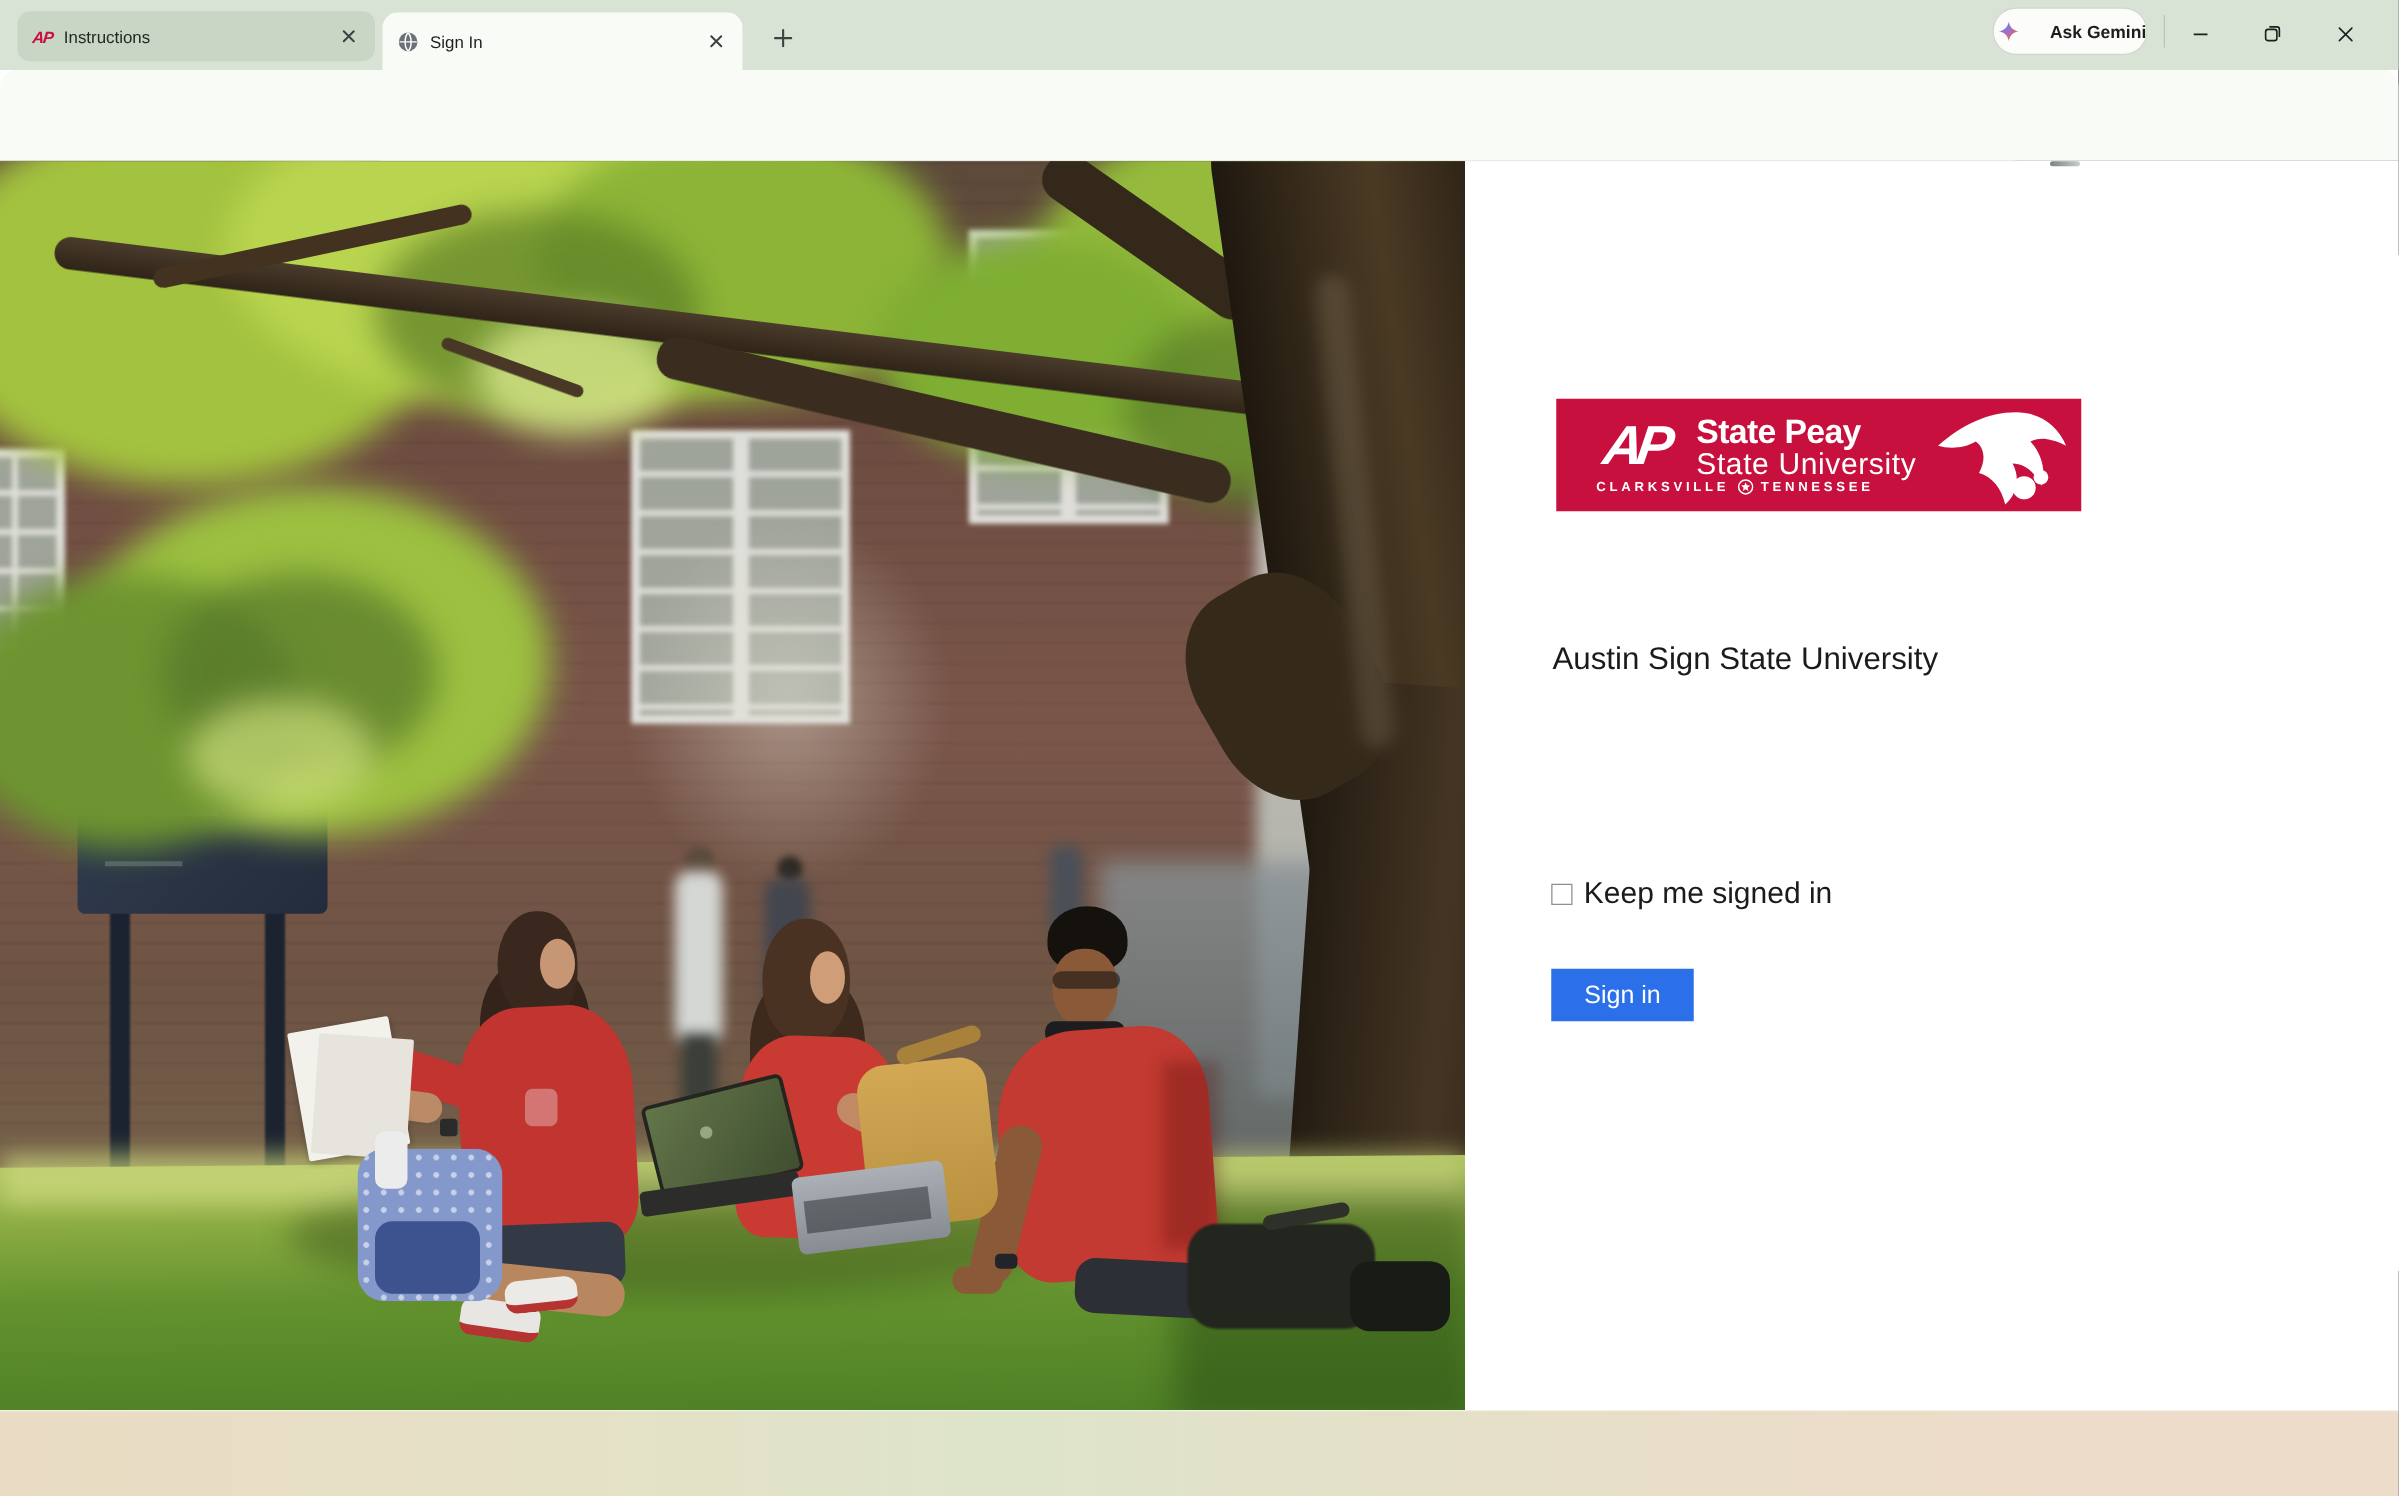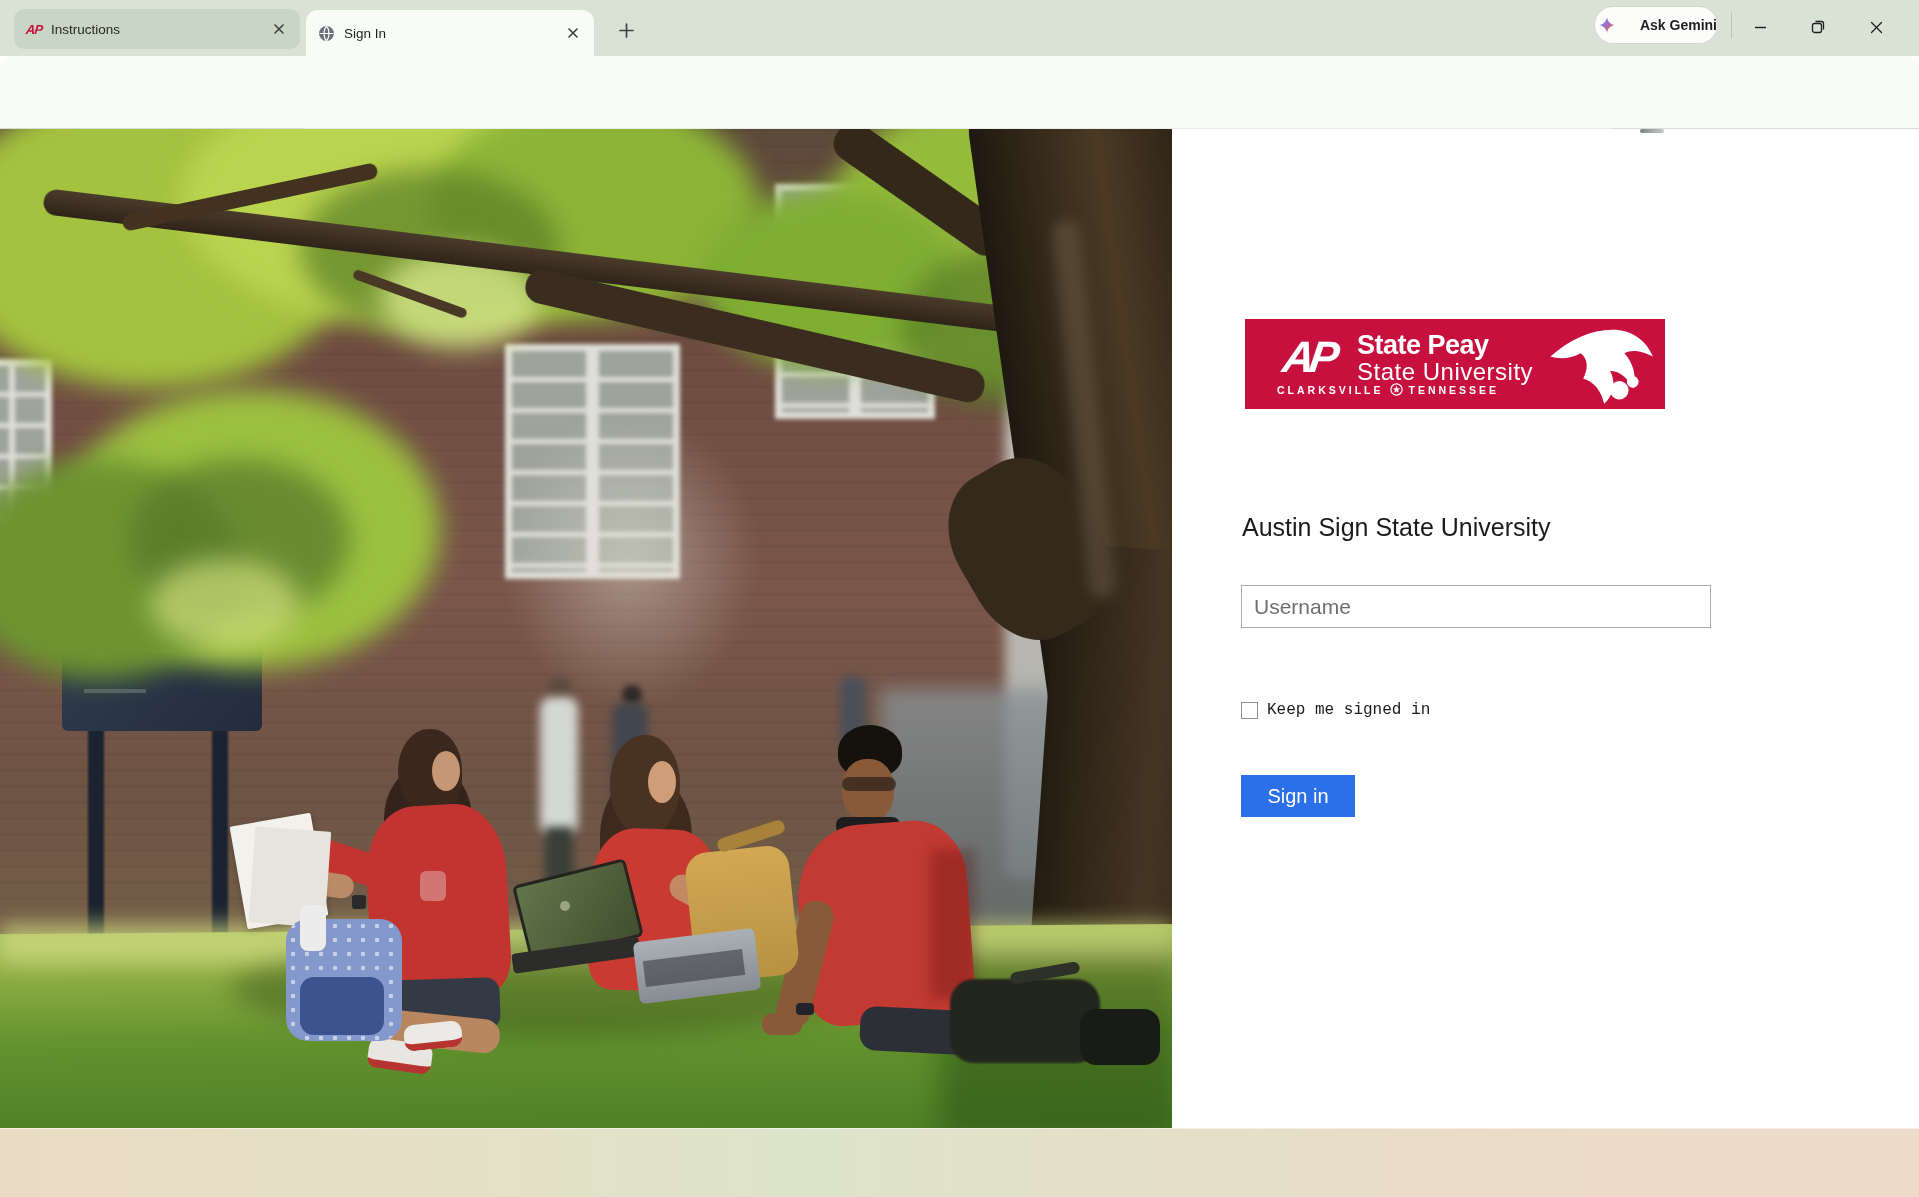--- a/index.html
+++ b/index.html
@@ -66,21 +66,21 @@
   #bn-name2{font-size:24px;font-weight:400;letter-spacing:0.5px;line-height:1.1;}
   #bn-loc{position:absolute;left:32px;top:64px;color:#fff;display:flex;align-items:center;gap:6px;
     font-size:10.5px;font-weight:700;letter-spacing:3px;}
   #mascot{position:absolute;right:6px;top:4px;}
   #heading{left:1242px;top:384px;font-size:25px;color:#1b1b1b;}
   .field{left:1241px;width:470px;height:43px;border:1px solid #ababab;background:#fff;
     font-family:"Liberation Sans",sans-serif;font-size:21px;color:#333;padding:0 12px;outline:none;}
   .field::placeholder{color:#6e6e6e;opacity:1;}
   #keeprow{left:1241px;top:572px;display:flex;align-items:center;gap:9px;}
   #keepbox{width:17px;height:17px;margin:0;accent-color:#fff;border:1px solid #8f8f8f;appearance:none;background:#fff;}
-  #keeplabel{font-size:16px;color:#1b1b1b;font-family:Liberation Mono, monospace;}
+  #keeplabel{font-size:24px;color:#1b1b1b;}
   #signin{left:1241px;top:646px;width:114px;height:42px;background:#2b70e8;color:#fff;
     font-size:20px;display:flex;align-items:center;justify-content:center;border:none;cursor:pointer;}
 
   
   #taskbar{left:0;top:1128px;width:1919px;height:69px;
     background:linear-gradient(90deg,#eadcc4 0%,#e4e1c6 25%,#dde4ca 42%,#e4e0c8 58%,#ebdcc8 78%,#eedcca 100%);
     border-top:1px solid rgba(255,255,255,.55);}
 </style>
 </head>
 <body>
@@ -343,21 +343,20 @@
         <span>TENNESSEE</span>
       </div>
       <svg id="mascot" width="118" height="84" viewBox="0 0 130 100">
         <path d="M6 40 C28 20 54 8 80 8 C102 8 120 20 128 40 C112 32 102 32 94 36 C104 47 109 62 105 78 C97 64 88 57 77 57 C84 70 82 85 70 96 C66 80 58 70 45 66 C52 53 50 42 42 36 C30 43 16 43 6 40 Z" fill="#fff"></path>
         <circle cx="88" cy="80" r="11" fill="#fff"></circle>
         <circle cx="104" cy="70" r="7" fill="#fff"></circle>
       </svg>
     </div>
 
     <div class="abs" id="heading">Austin Sign State University</div>
-    <input class="abs field" style="top: 456px;" id="username" placeholder="Username">
     <div class="abs" id="keeprow">
       <input type="checkbox" id="keepbox" style="width: 17px; height: 17px; border: 1px solid rgb(143, 143, 143);">
       <label id="keeplabel" for="keepbox">Keep me signed in</label>
     </div>
     <button class="abs" id="signin">Sign in</button>
 
   </div>
 
   <div class="abs" id="taskbar">
     

